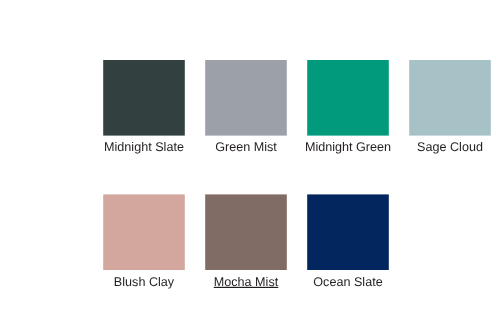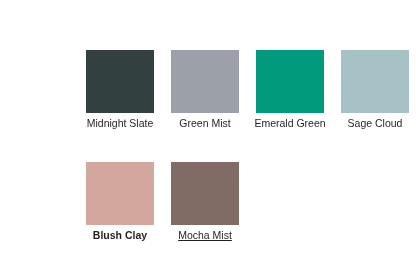--- a/index.html
+++ b/index.html
@@ -69,39 +69,43 @@
         <span class="swatch-label" style="color: rgb(35, 31, 32);">Midnight Slate</span>
       </div>
 
       <div class="swatch-cell">
         <span class="swatch-chip" style="background-color: rgb(155, 160, 169);"></span>
         <span class="swatch-label" style="color: rgb(35, 31, 32);">Green Mist</span>
       </div>
 
       <div class="swatch-cell">
         <span class="swatch-chip" style="background-color: rgb(2, 154, 124);"></span>
-        <span class="swatch-label" style="color: rgb(35, 31, 32);">Emerald Green</span>
+        <span class="swatch-label" style="color: rgb(35, 31, 32);">Midnight Green</span>
       </div>
 
       <div class="swatch-cell">
         <span class="swatch-chip" style="background-color: rgb(167, 194, 199);"></span>
         <span class="swatch-label" style="color: rgb(35, 31, 32);">Sage Cloud</span>
       </div>
 
     </div>
 
     <div class="swatch-row">
 
       <div class="swatch-cell">
         <span class="swatch-chip" style="background-color: rgb(211, 167, 158);"></span>
-        <span class="swatch-label" style="color: rgb(35, 31, 32); font-weight: bold;">Blush Clay</span>
+        <span class="swatch-label" style="color: rgb(35, 31, 32);">Blush Clay</span>
       </div>
 
       <div class="swatch-cell">
         <span class="swatch-chip" style="background-color: rgb(128, 107, 101);"></span>
         <span class="swatch-label" style="color: rgb(35, 31, 32); text-decoration: underline;">Mocha Mist</span>
       </div>
 
+      <div class="swatch-cell">
+        <span class="swatch-chip" style="background-color: rgb(4, 38, 95);"></span>
+        <span class="swatch-label" style="color: rgb(35, 31, 32);">Ocean Slate</span>
+      </div>
 
     </div>
 
   </div>
 </div>
 
 </body></html>

